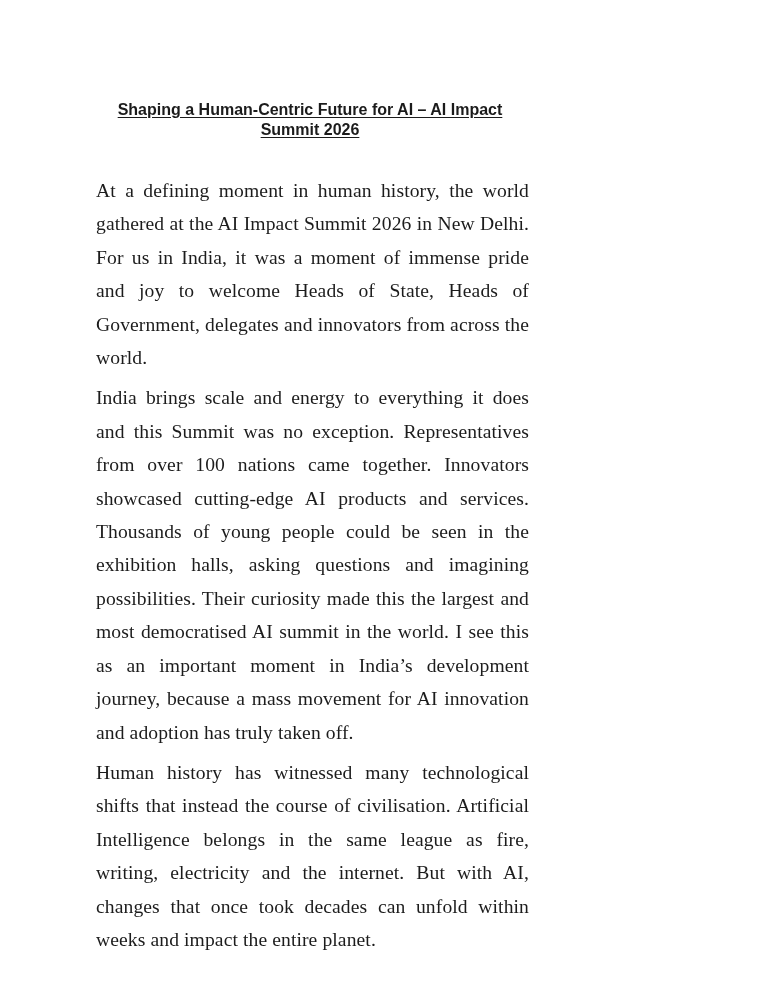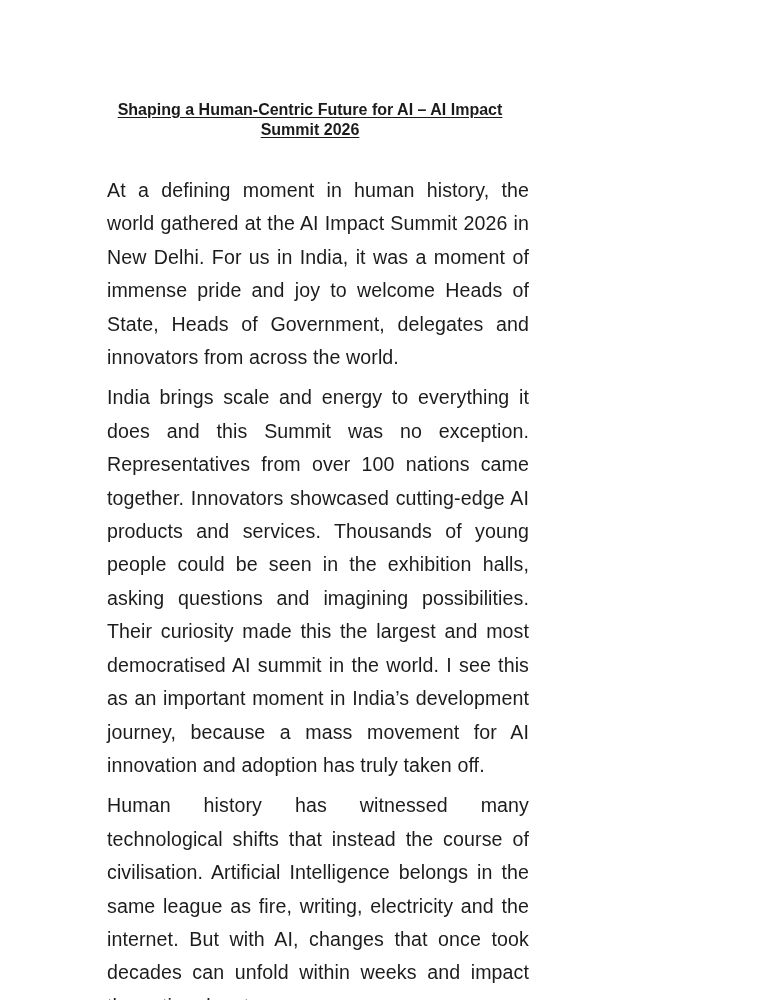--- a/index.html
+++ b/index.html
@@ -29,22 +29,23 @@
     text-underline-offset: 2px;
     color: #1b1b1b;
     margin: 0 0 34px 0;
   }
   .doc-paragraph {
     font-size: 19.6px;
     line-height: 33.4px;
     text-align: justify;
     text-justify: inter-word;
     color: #1c1c1c;
-    margin: 0 0 7px 16px;
+    margin: 0 0 7px 5px;
     letter-spacing: 0.1px;
+    font-family: Liberation Serif, serif;
   }
   .doc-paragraph:last-child {
     margin-bottom: 0;
   }
 </style>
 </head>
 <body>
 
 <div class="page">
   <h1 class="doc-title">Shaping a Human-Centric Future for AI – AI Impact Summit 2026</h1>

